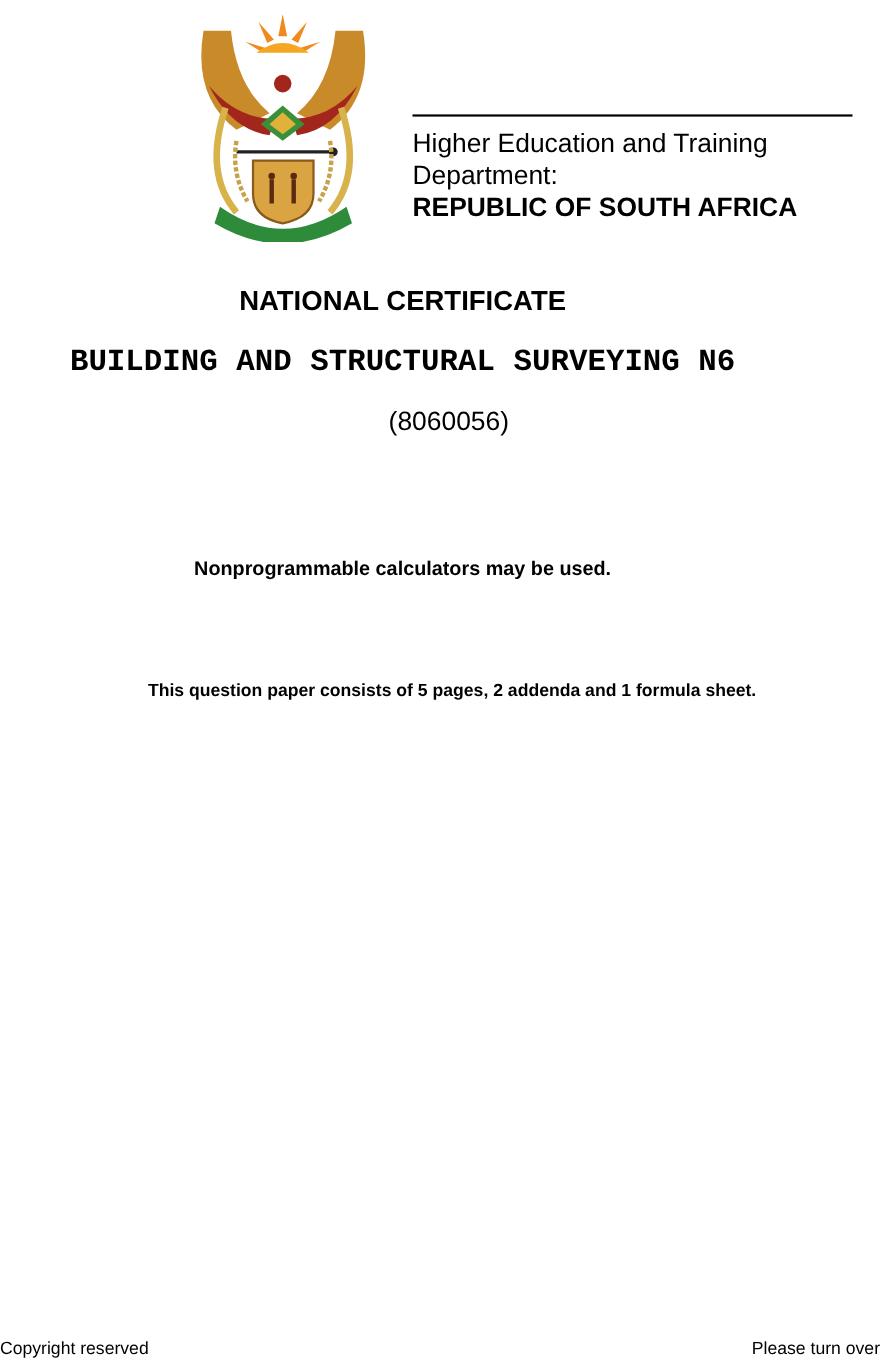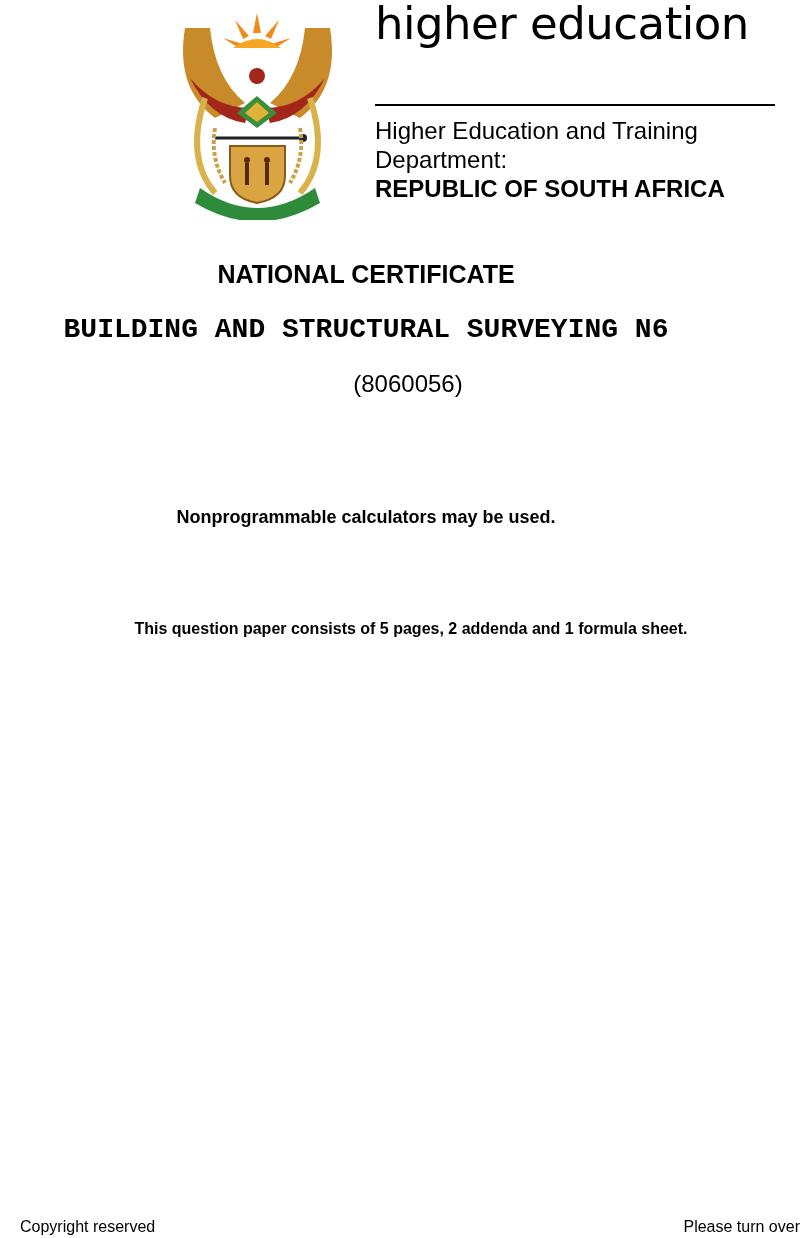--- a/index.html
+++ b/index.html
@@ -9,21 +9,21 @@
   .brand-rule { position:absolute; left:375px; top:104px; width:400px; height:2px; background:#000; }
   .dept { position:absolute; left:375px; top:116px; font-size:24px; line-height:29px; }
   .dept .bold { font-weight:bold; }
   .center { position:absolute; left:0; width:732px; text-align:center; }
   .nc { top:260px; font-size:25px; font-weight:bold; }
   .subject { top:314px; font-size:28px; font-weight:bold;font-family:Liberation Mono, monospace; }
   .code { top:370px; font-size:24px;padding-left:42px; }
   .date { top:423px; font-size:24px; font-weight:bold; line-height:29px; }
   .calc { top:507px; font-size:18px; font-weight:bold; }
   .pages { top:620px; font-size:16px; font-weight:bold;padding-left:45px; }
-  .footer-left { position:absolute; left:0; top:1218px; font-size:16px;padding-left:20px; }
+  .footer-left { position:absolute; left:0; top:1218px; font-size:16px; }
   .footer-right { position:absolute; right:0; top:1218px; font-size:16px; }
 </style>
 </head>
 <body>
 
 <div class="crest">
   <svg width="165" height="212" viewBox="0 0 165 212">
 
     <path d="M10 20 Q0 80 40 110 L70 95 Q40 70 35 20 Z" fill="#c98a2a"></path>
     <path d="M155 20 Q165 80 125 110 L95 95 Q125 70 130 20 Z" fill="#c98a2a"></path>
@@ -57,21 +57,20 @@
     <circle cx="72" cy="152" r="3" fill="#5a2a10"></circle>
     <rect x="70" y="155" width="4" height="22" fill="#5a2a10"></rect>
     <circle cx="92" cy="152" r="3" fill="#5a2a10"></circle>
     <rect x="90" y="155" width="4" height="22" fill="#5a2a10"></rect>
 
     <path d="M25 180 Q82 220 140 180 L145 195 Q82 232 20 195 Z" fill="#2e8b3a"></path>
   </svg>
 </div>
 
 <div class="brand-title">
-  <div>higher education</div>
 </div>
 <div class="brand-rule"></div>
 <div class="dept">
   <div>Higher Education and Training</div>
   <div>Department:</div>
   <div class="bold">REPUBLIC OF SOUTH AFRICA</div>
 </div>
 
 <div class="center nc">NATIONAL CERTIFICATE</div>
 <div class="center subject">BUILDING AND STRUCTURAL SURVEYING N6</div>

